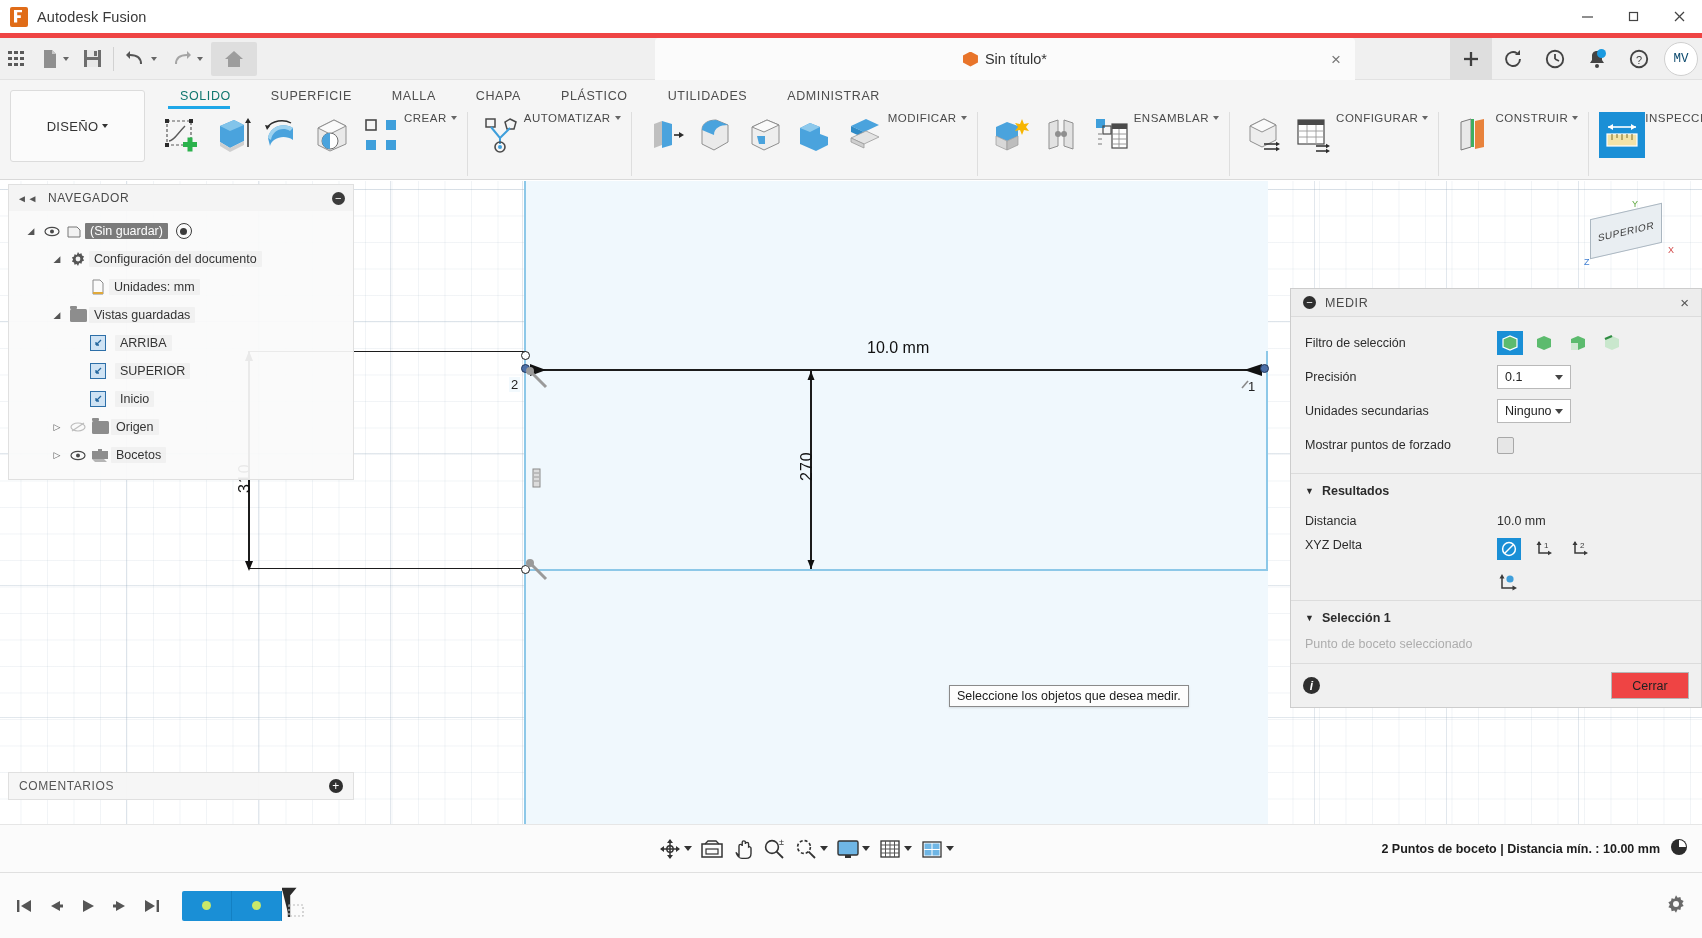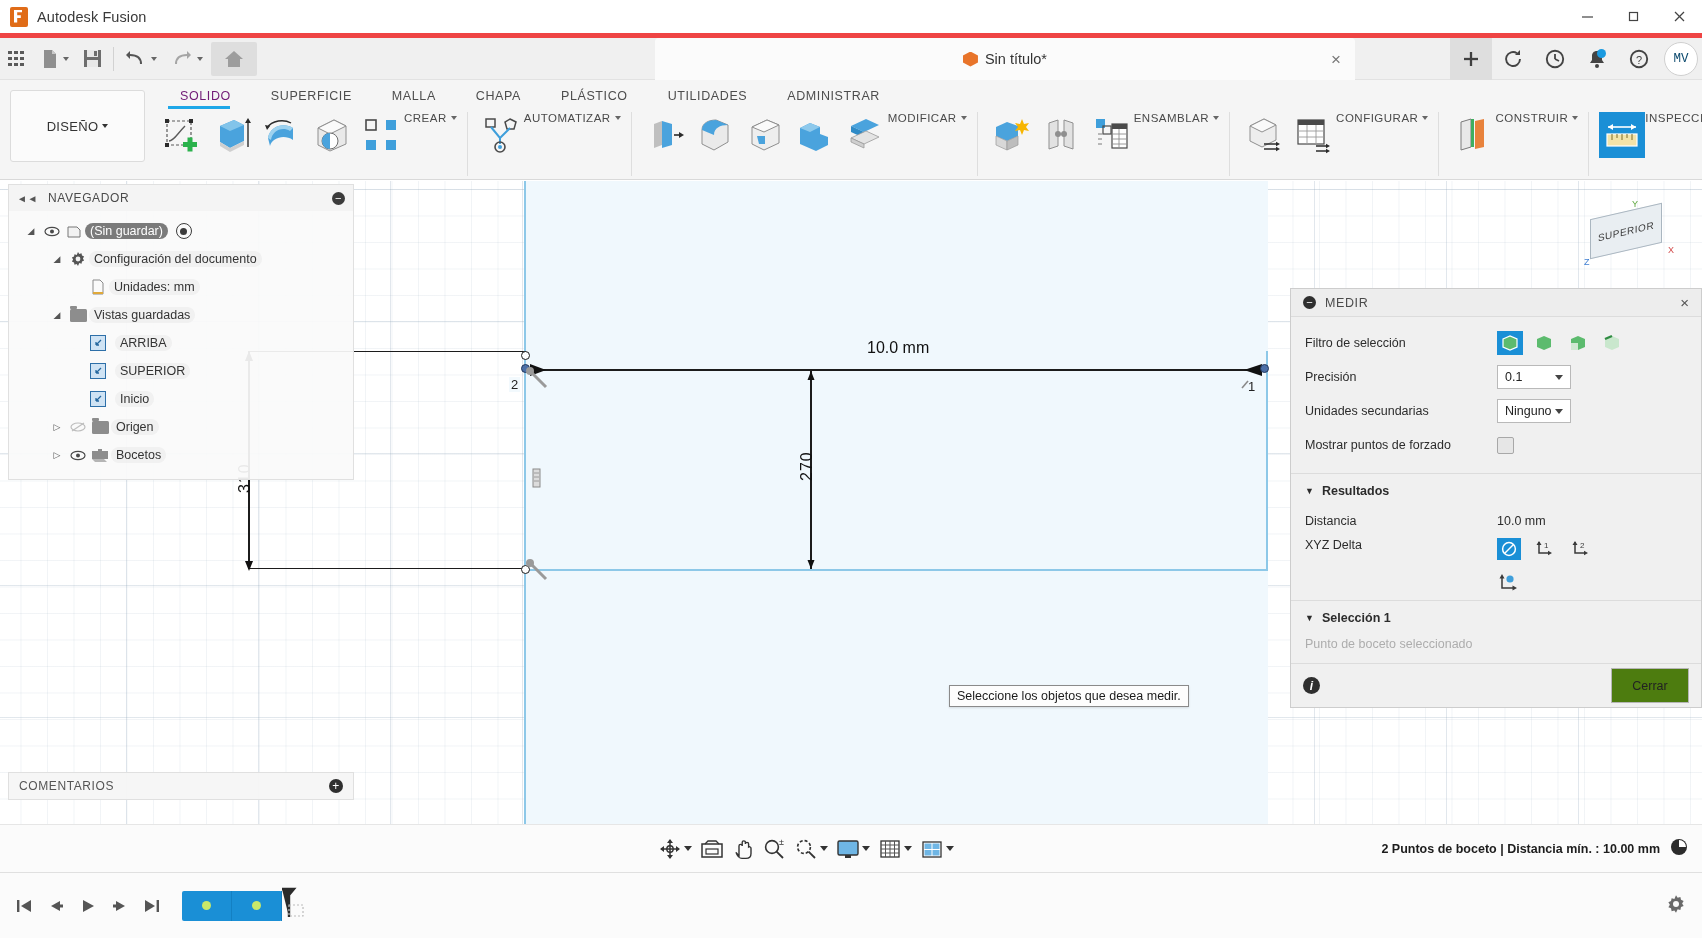--- a/index.html
+++ b/index.html
@@ -84,21 +84,21 @@
     display:flex;align-items:center;justify-content:center;
     font-size:13px;color:#333; letter-spacing:.3px;
   }
   .tabs {
     position:absolute; left:160px; top:4px; height:24px; display:flex; align-items:center;
   }
   .tab {
     font-size:12.5px; color:#4d4d4d; padding:0 20px; letter-spacing:.6px;
     height:24px; display:flex;align-items:center;
   }
-  .tab.active { color:#701a75; }
+  .tab.active { color:#0f766e; }
   .tab.active::after{
     content:""; position:absolute; bottom:-2px; left:0; width:100%; height:3px;
   }
   .tab-underline{
     position:absolute; left:168px; top:26px; width:62px; height:3px; background:#1fa7e8;
   }
 
   .groups {
     position:absolute; left:150px; top:30px; height:68px; display:flex; align-items:flex-start;
   }
@@ -124,21 +124,21 @@
   .nav-header .collapse { margin-right:10px; color:#555; font-size:10px;}
   .nav-header .minus { margin-left:auto; width:13px;height:13px;border-radius:50%;background:#3b3b3b;
      display:flex;align-items:center;justify-content:center;color:#fff;font-size:11px;line-height:1;}
   .nav-body { padding:6px 0 10px 0; }
   .nav-row { display:flex; align-items:center; height:28px; font-size:12.5px; color:#333; }
   .nav-row .tri {
     width:16px;height:16px;margin-right:2px;display:flex;align-items:center;justify-content:center;color:#555;font-size:9px;
   }
   .nav-row .eye { width:22px;display:flex;align-items:center;justify-content:center;color:#555;}
   .nav-row .ico { width:22px;display:flex;align-items:center;justify-content:center; }
-  .nav-row .lbl { padding:1px 5px; background:rgba(238,238,238,.85); border-radius:8px; }
+  .nav-row .lbl { padding:1px 5px; background:rgba(238,238,238,.85); border-radius:1px; }
   .nav-row.selected .lbl { background:#7b7b7b; color:#fff; }
   .nav-row .radio {
     margin-left:8px; width:16px;height:16px;border-radius:50%;border:1.5px solid #3c3c3c;
     display:flex;align-items:center;justify-content:center;
   }
   .nav-row .radio i { width:7px;height:7px;border-radius:50%;background:#3c3c3c;display:block;}
   .folder { width:17px;height:13px;background:#8d8d8d;border-radius:1.5px; position:relative;}
   .folder::before{content:"";position:absolute;top:-3px;left:0;width:7px;height:3px;background:#8d8d8d;border-radius:1px;}
   .viewico{width:16px;height:16px;border:1.5px solid #2d6fa8;background:#cfe3f4;display:flex;align-items:center;justify-content:center;}
 
@@ -223,21 +223,21 @@
   }
   .sel-box .cv{margin-left:auto;width:0;height:0;border-left:4px solid transparent;border-right:4px solid transparent;border-top:5px solid #444;}
   .chkbox{width:17px;height:17px;background:#e6e6e6;border:1px solid #a8a8a8;border-radius:2px;}
   .m-divider{height:1px;background:#dcdcdc;}
   .m-group-title{display:flex;align-items:center;padding:10px 14px 6px 14px;font-size:12.5px;font-weight:bold;color:#2c2c2c;}
   .m-group-title .tri{margin-right:8px;font-size:9px;}
   .m-muted{padding:6px 14px 12px 14px;color:#adadad;font-size:12.5px;}
   .m-footer{display:flex;align-items:center;height:44px;padding:0 12px;border-top:1px solid #dcdcdc;}
   .m-footer .info{width:17px;height:17px;border-radius:50%;background:#2f2f2f;color:#fff;
     display:flex;align-items:center;justify-content:center;font-size:12px;font-weight:bold;line-height:1;font-style:italic;}
-  .btn-close{margin-left:auto;min-width:78px;height:35px;background:#4d7c0f;border:1px solid #b6b6b6;
+  .btn-close{margin-left:auto;min-width:78px;height:27px;background:#ef4444;border:1px solid #b6b6b6;
     display:flex;align-items:center;justify-content:center;font-size:12.5px;color:#222;}
   .xyz-icon{width:24px;height:22px;display:flex;align-items:center;justify-content:center;}
   .xyz-icon.on{background:#1a8fd6;}
 
   
   .navbar-bottom{
     position:absolute; left:0; top:824px; width:1702px; height:48px;
     background:#fbfbfb; border-top:1px solid #e6e6e6; display:flex; align-items:center;
   }
   .nb-center{ position:absolute; left:655px; display:flex; align-items:center; gap:2px;}

